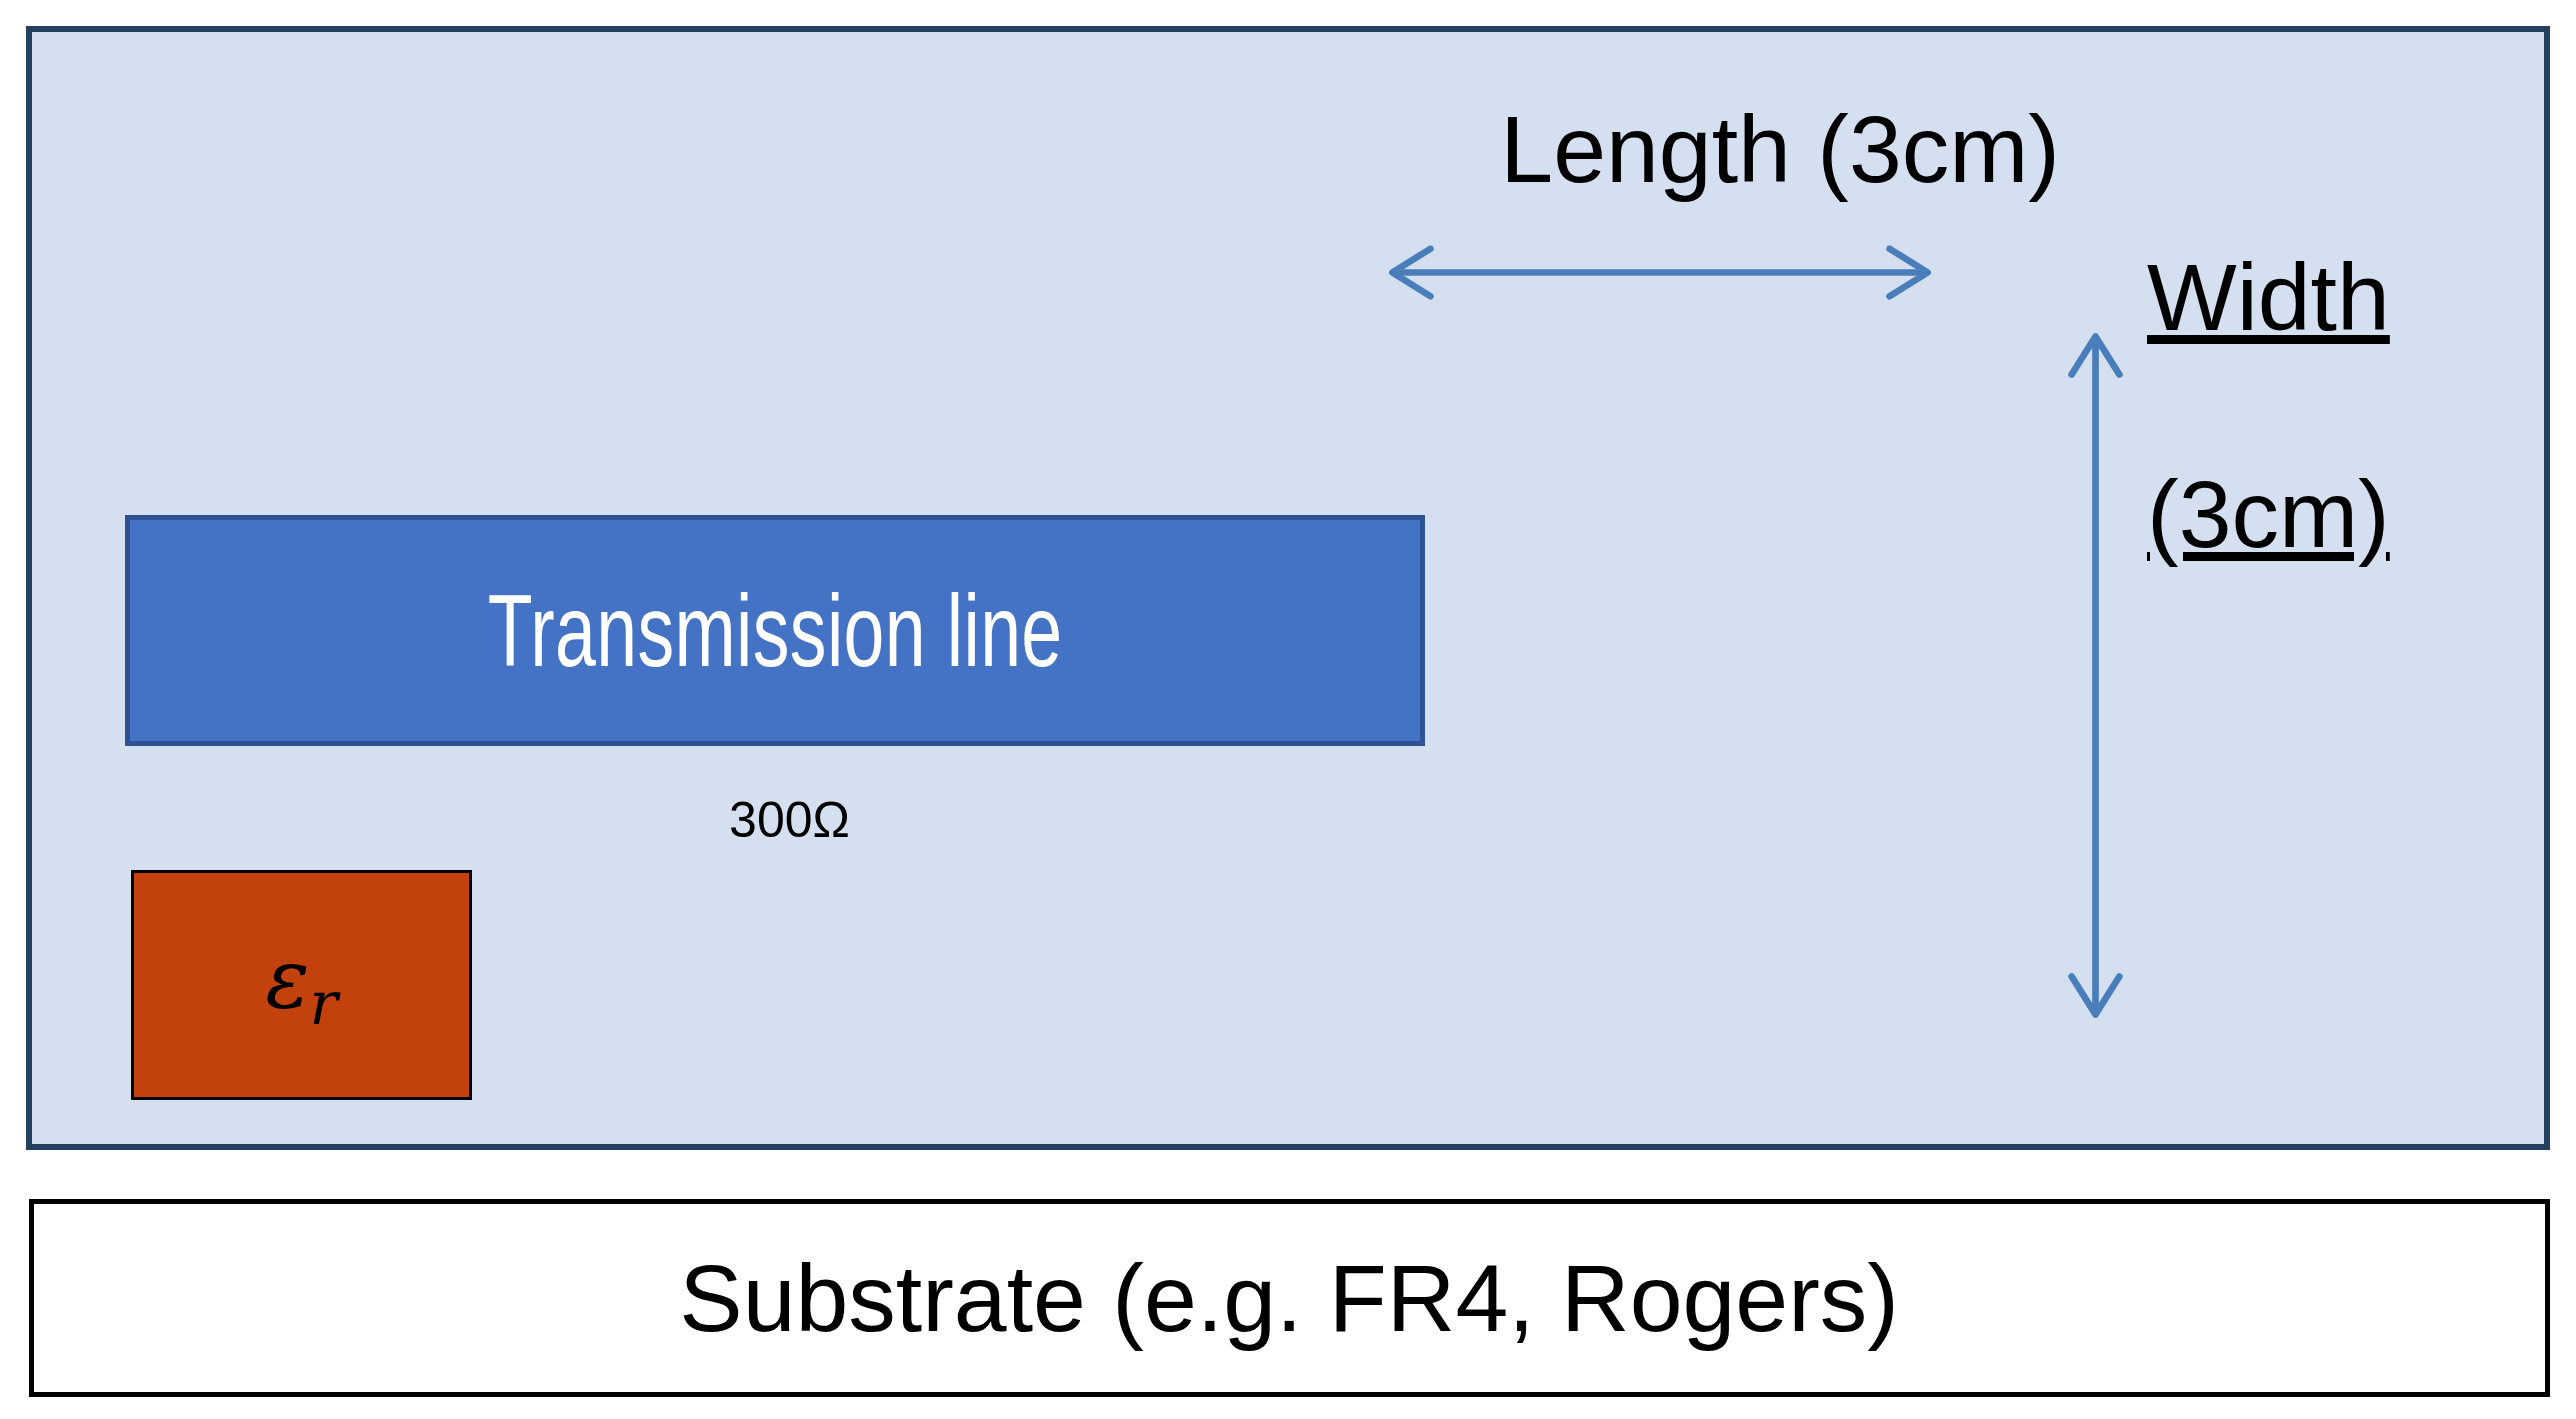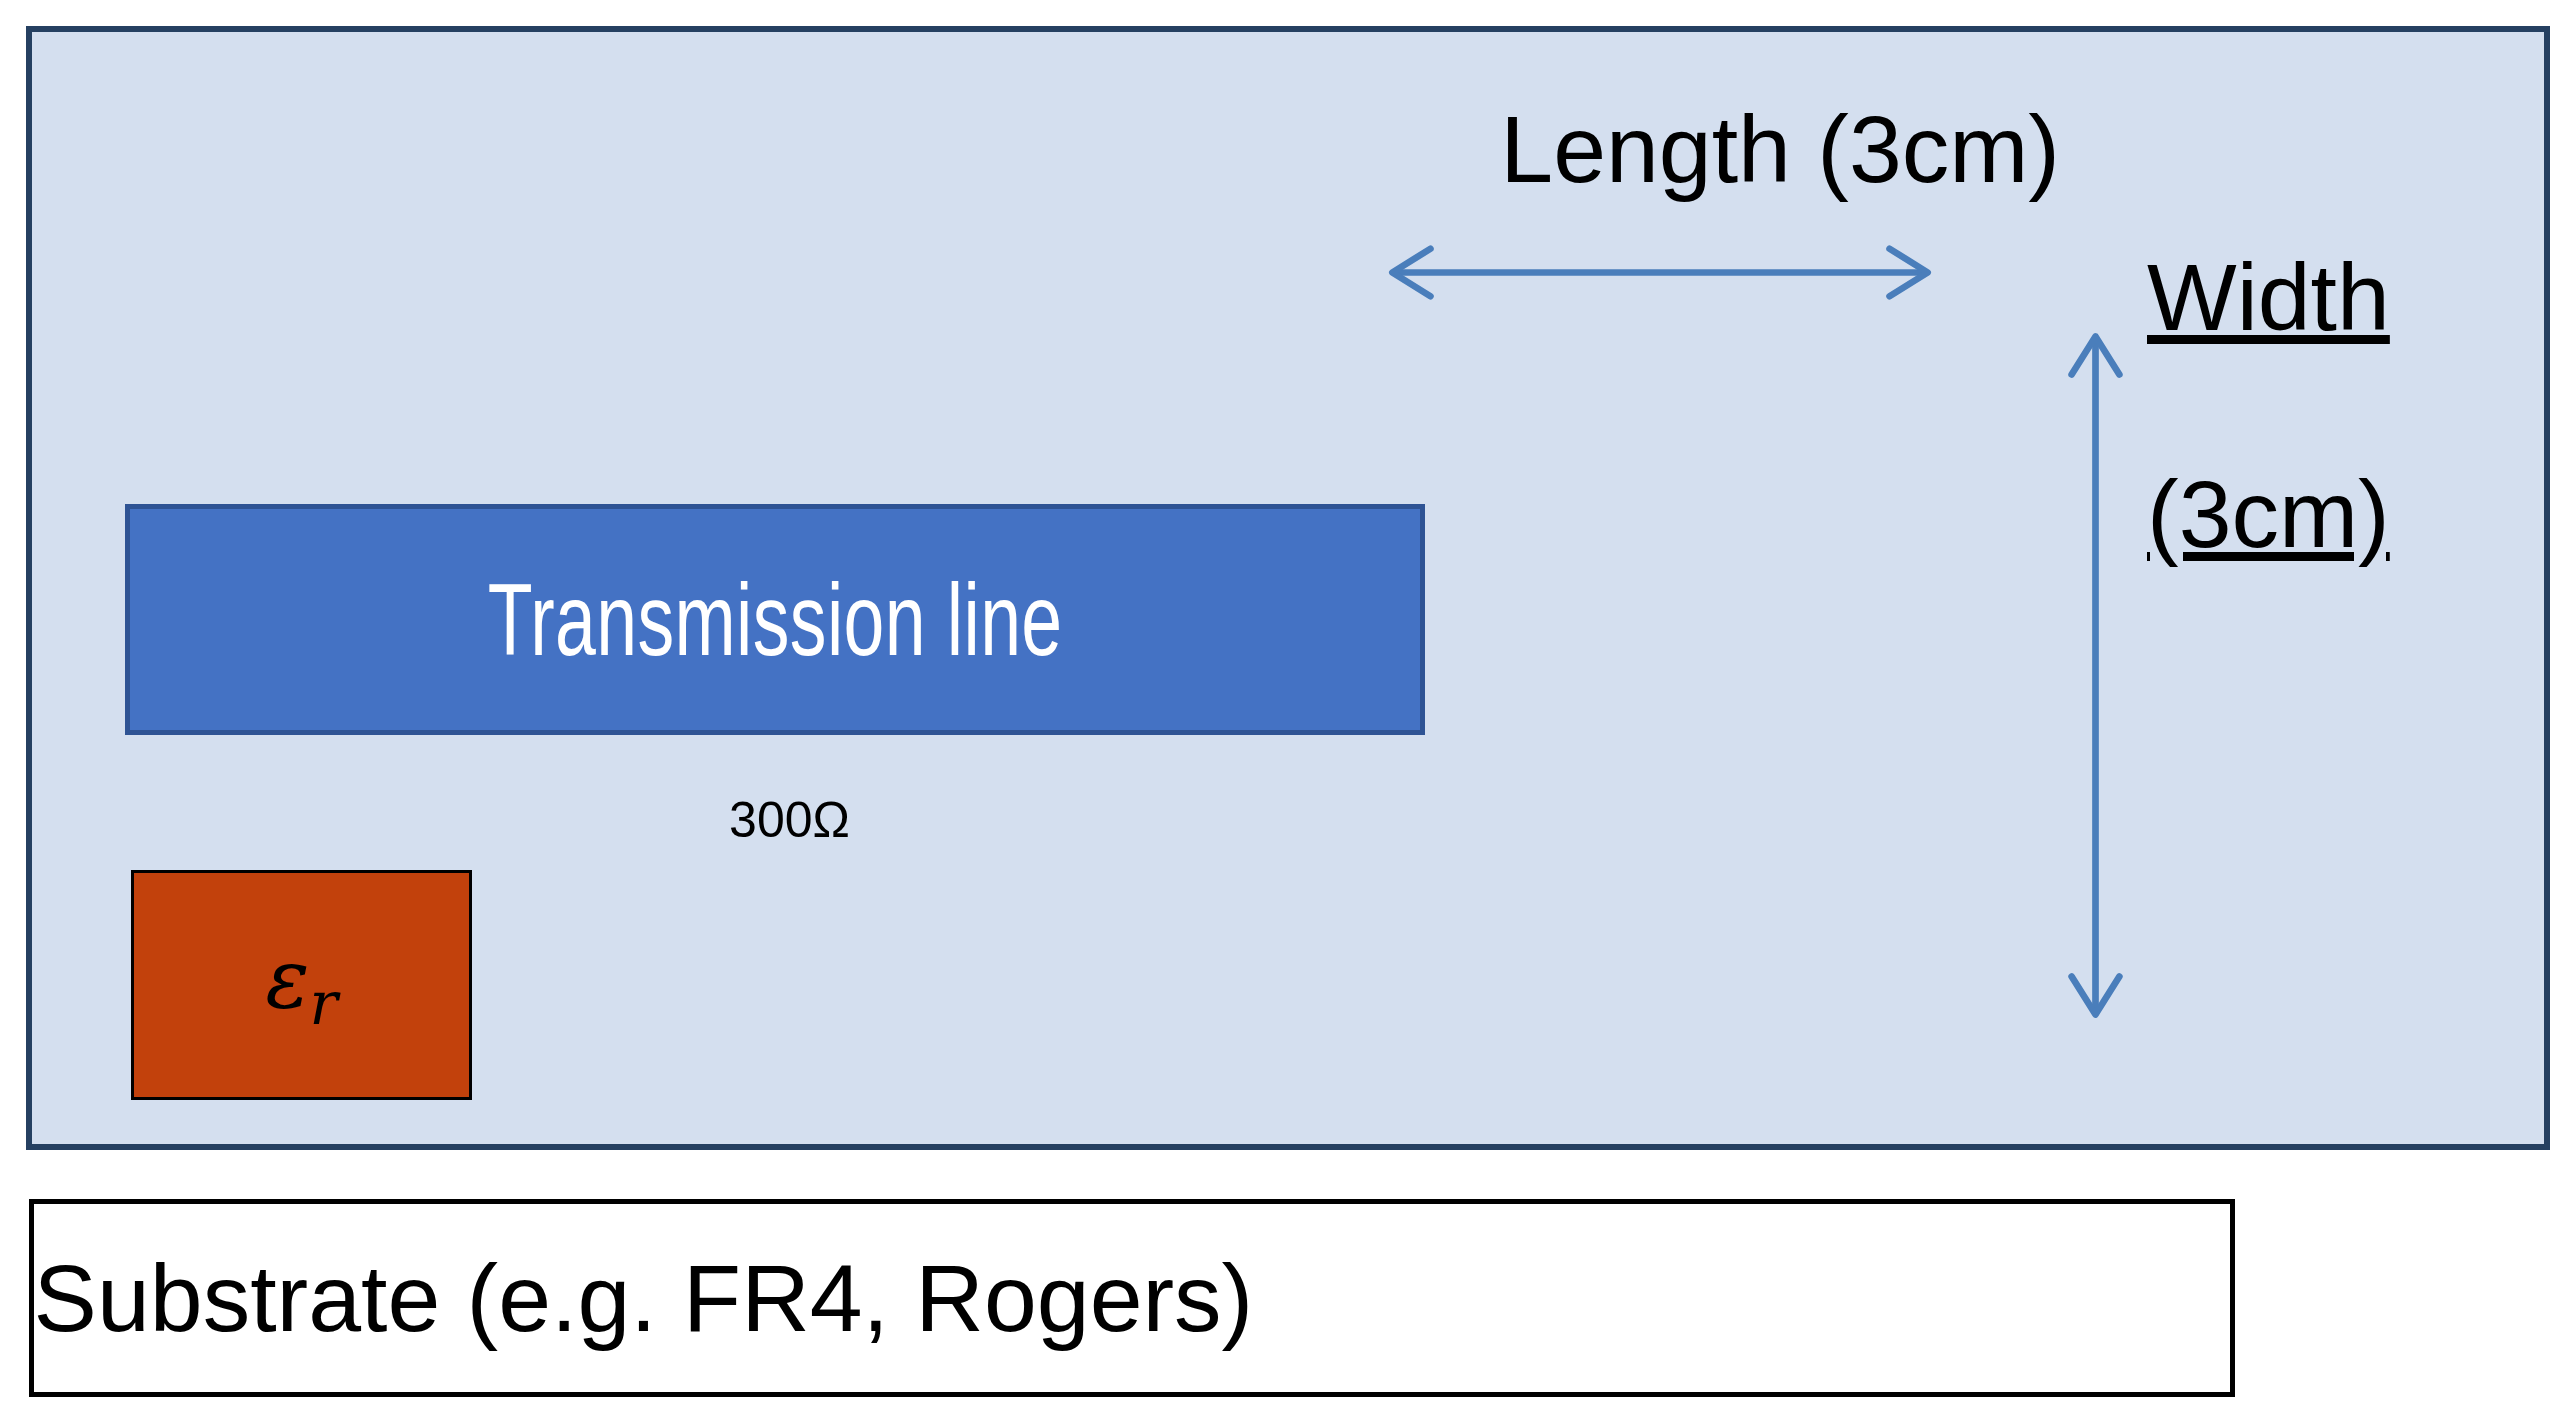--- a/index.html
+++ b/index.html
@@ -24,21 +24,21 @@
     height: 1124px;
     box-sizing: border-box;
     background: #D4DFEF;
     border: 6.7px solid #254061;
   }
 
   
   #transmission-line {
     position: absolute;
     left: 93px;
-    top: 472px;
+    top: 483px;
     width: 1300px;
     height: 231px;
     box-sizing: border-box;
     background: #4472C4;
     border: 5.7px solid #2E5394;
     display: flex;
     align-items: center;
     justify-content: center;
     z-index: 3;
   }
@@ -156,27 +156,28 @@
     text-decoration: underline;
   }
   #width-label .wl-row { white-space: nowrap; }
   #width-label .wl-row-2 { margin-top: 122px; }
 
   
   #substrate-box {
     position: absolute;
     left: 28.6px;
     top: 1199px;
-    width: 2206px;
+    width: 2521px;
     height: 198px;
     box-sizing: border-box;
     background: #ffffff;
     border: 5.7px solid #000000;
     display: flex;
     align-items: center;
+    justify-content: center;
   }
   #substrate-box .substrate-label {
     color: #000000;
     font-size: 95px;
     line-height: 1;
     white-space: nowrap;
   }
 </style>
 </head>
 <body>

